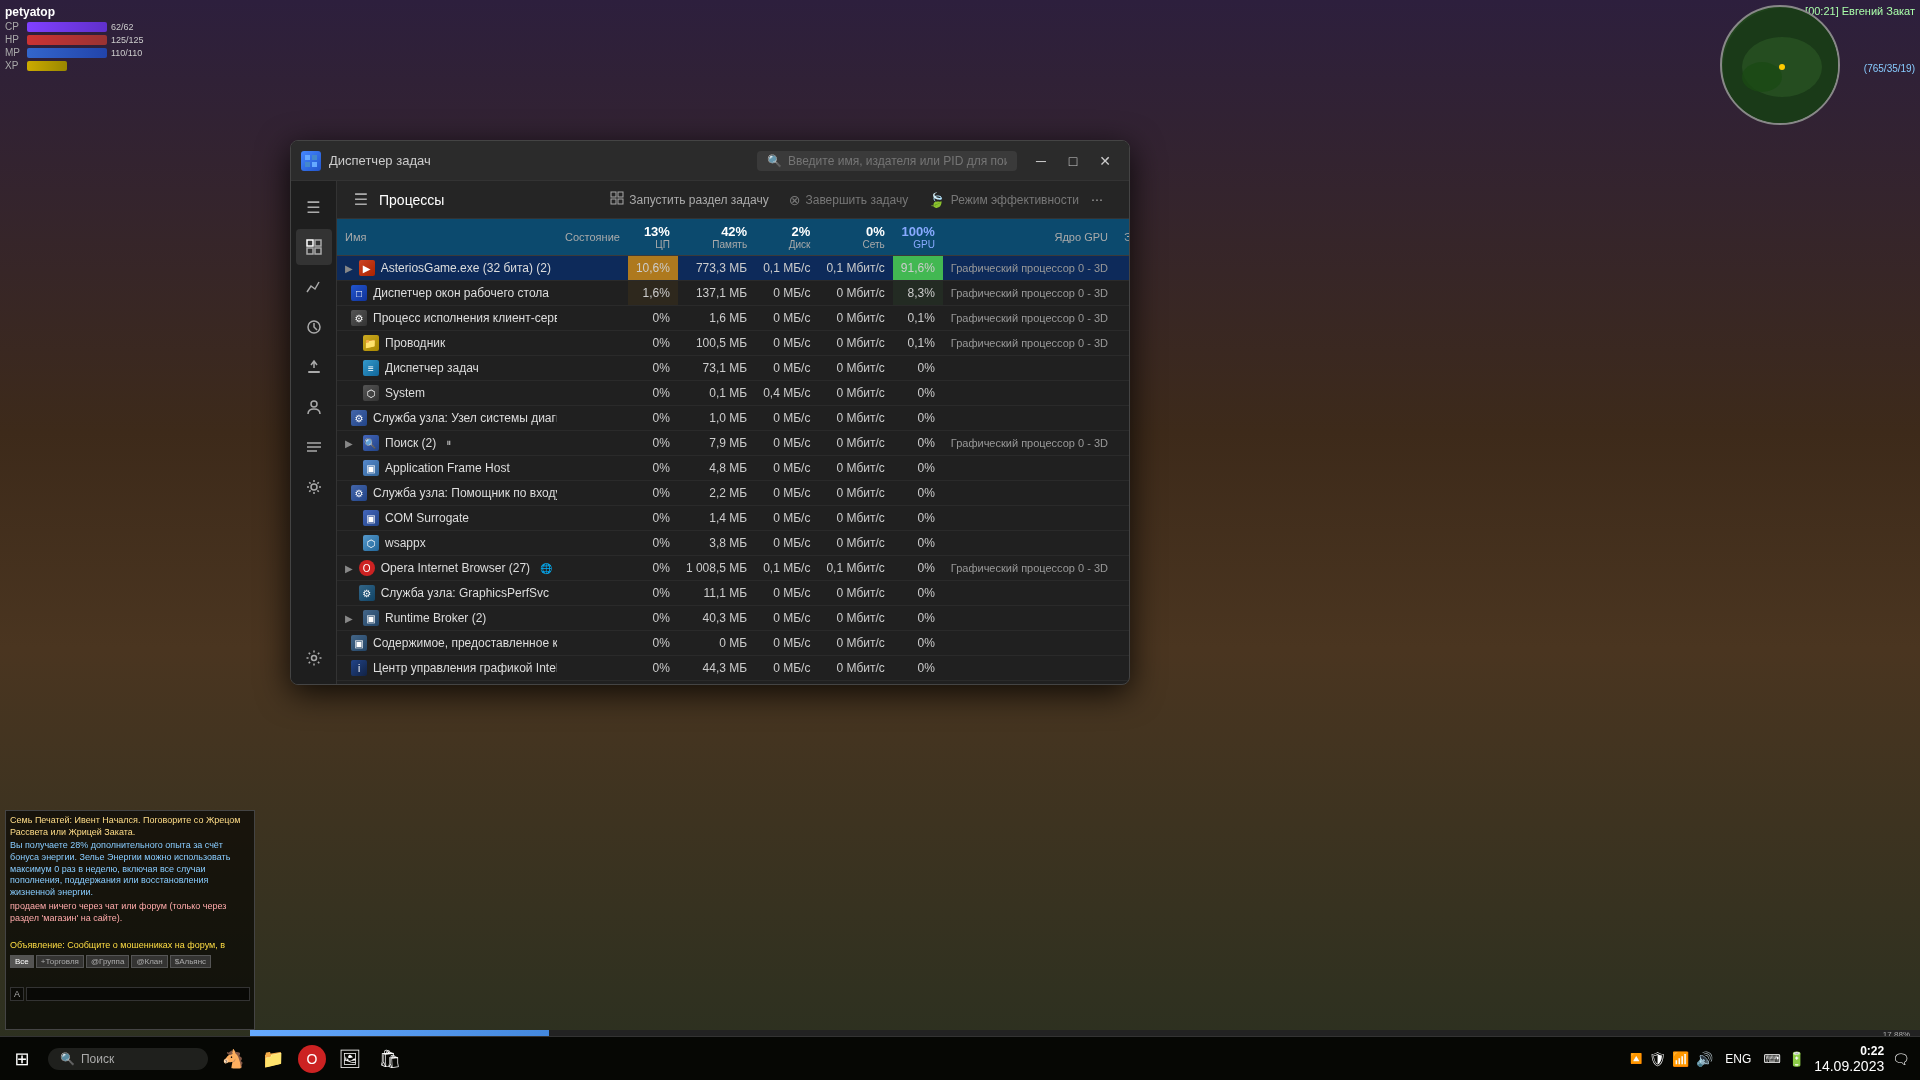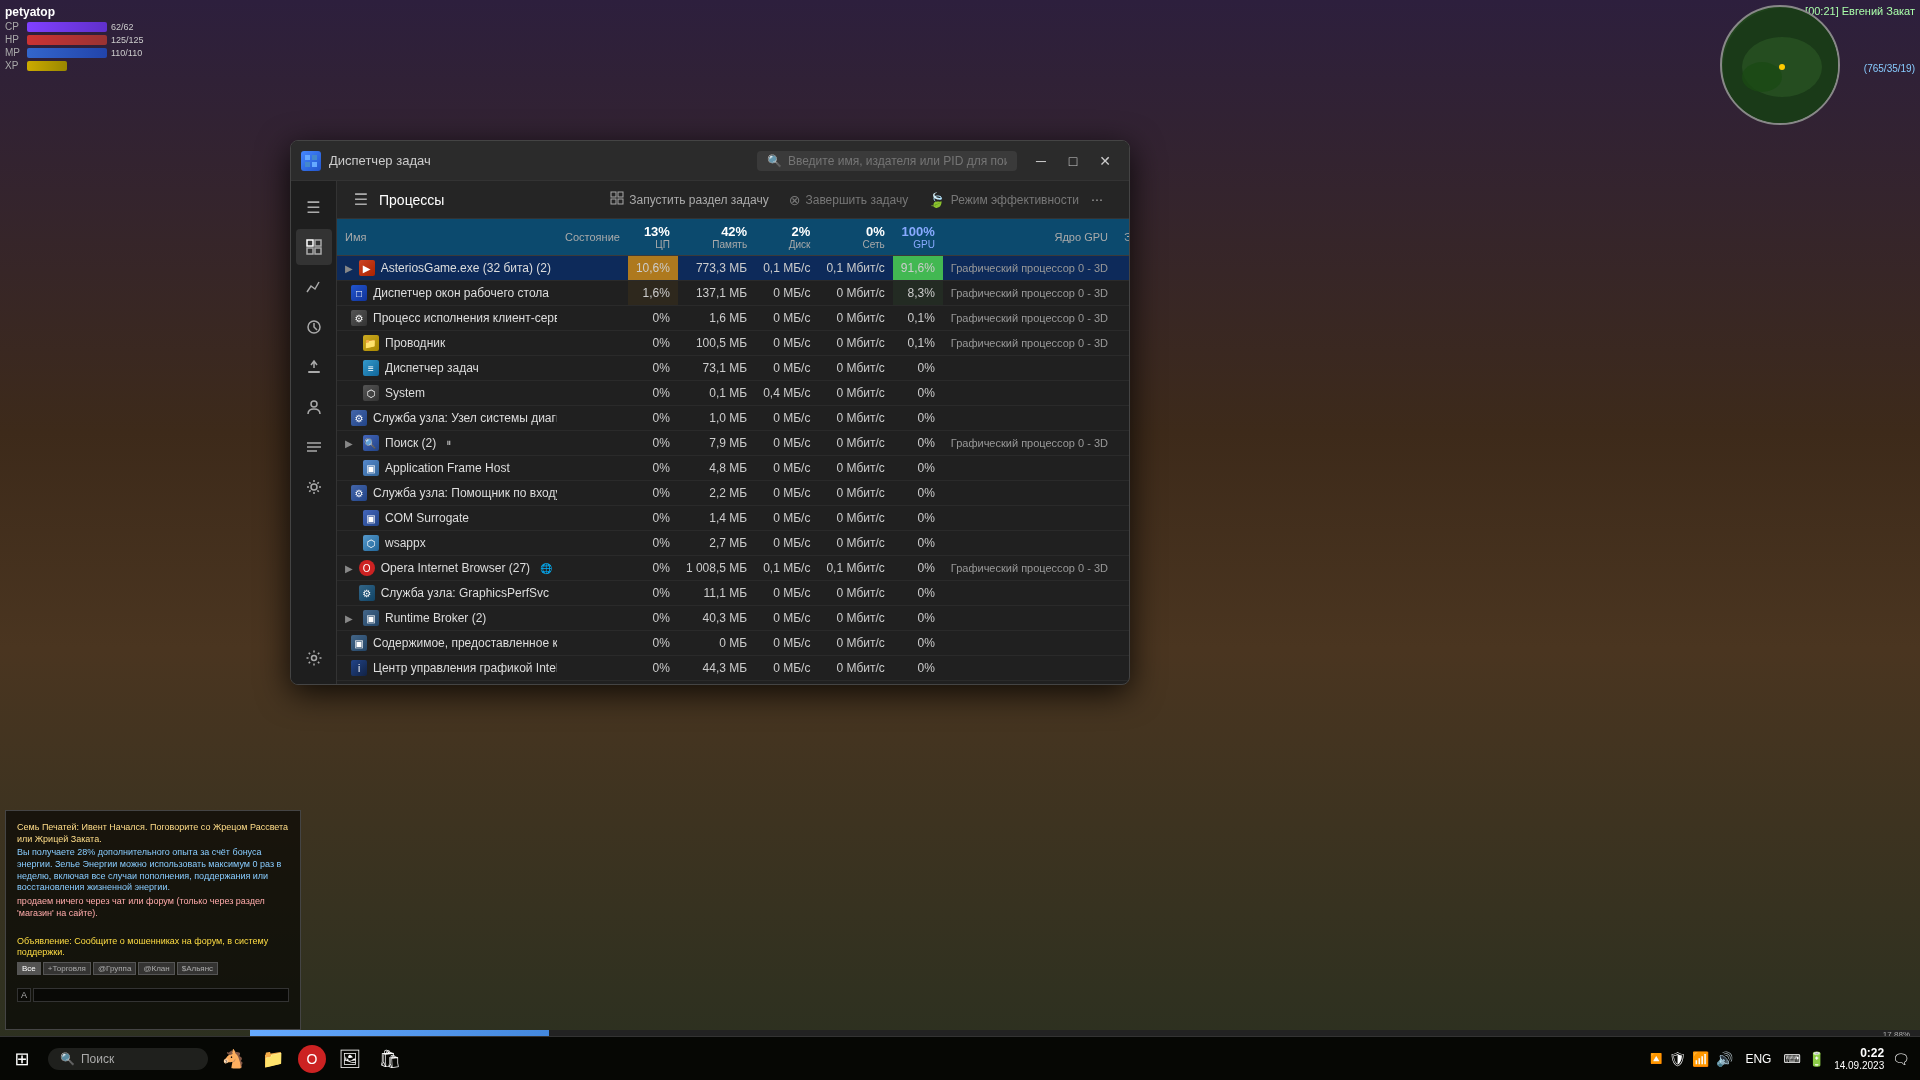--- a/index.html
+++ b/index.html
@@ -63,34 +63,34 @@
       background: radial-gradient(circle, #2d5a27, #1a3a18);
       z-index: 10;
       overflow: hidden;
     }
 
     
     .chat-box {
       position: absolute;
       bottom: 50px;
       left: 5px;
-      width: 296px;
+      width: 250px;
       height: 220px;
       background: rgba(0,0,0,0.6);
       border: 1px solid #444;
       color: #ccc;
       font-size: 9px;
-      padding: 11px;
+      padding: 4px;
       overflow: hidden;
       z-index: 10;
     }
     .chat-tabs {
       display: flex;
       gap: 2px;
-      margin-bottom: 13px;
+      margin-bottom: 19px;
     }
     .chat-tab {
       background: rgba(60,60,60,0.8);
       border: 1px solid #555;
       color: #aaa;
       font-size: 8px;
       padding: 1px 4px;
       cursor: pointer;
     }
     .chat-tab.active { background: rgba(100,100,100,0.8); color: #fff; }
@@ -168,21 +168,21 @@
       color: #fff;
       font-size: 11px;
     }
     .taskbar-system-icons {
       display: flex;
       align-items: center;
       gap: 6px;
     }
     .clock { text-align: right; }
     .clock-time { font-size: 12px; font-weight: bold; }
-    .clock-date { font-size: 10px; }
+    .clock-date { font-size: 14px; }
 
     
     .task-manager {
       position: absolute;
       top: 140px;
       left: 290px;
       width: 840px;
       height: 545px;
       background: #202020;
       border: 1px solid #444;
@@ -874,21 +874,21 @@
               <tr>
                 <td style="max-width: 220px; overflow: hidden; text-overflow: ellipsis;">
                   <div class="process-name-cell">
                     <span style="width:12px;display:inline-block;"></span>
                     <div class="process-icon icon-wsapp">⬡</div>
                     <span class="process-name">wsappx</span>
                   </div>
                 </td>
                 <td class="right" style="color: rgb(119, 119, 119); font-size: 11px;"></td>
                 <td class="right">0%</td>
-                <td class="right">2,7 МБ</td>
+                <td class="right">3,8 МБ</td>
                 <td class="right">0 МБ/с</td>
                 <td class="right">0 Мбит/с</td>
                 <td class="right">0%</td>
                 <td style="font-size: 11px; color: rgb(153, 153, 153);"></td>
                 <td></td>
               </tr>
               <tr>
                 <td style="max-width: 220px; overflow: hidden; text-overflow: ellipsis;">
                   <div class="process-name-cell">
                     <span class="expand-arrow">▶</span>

